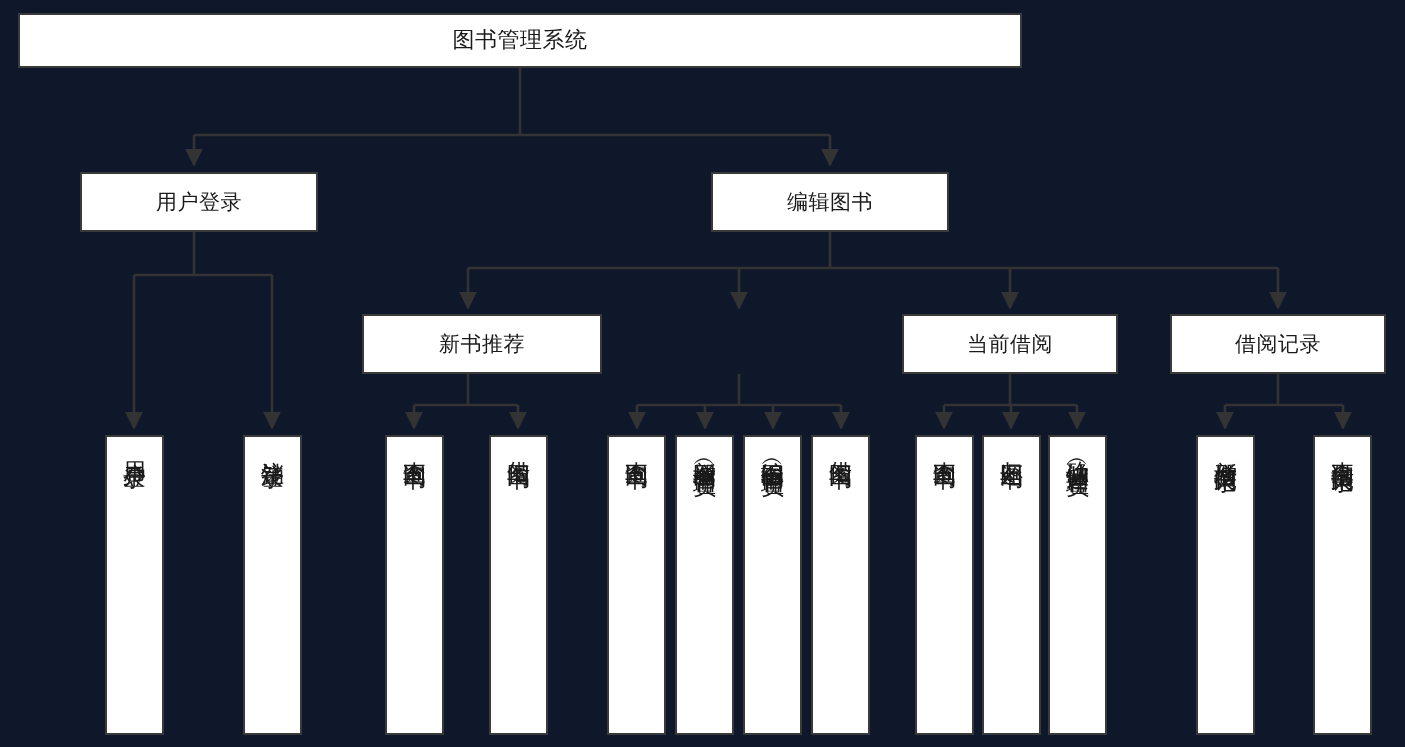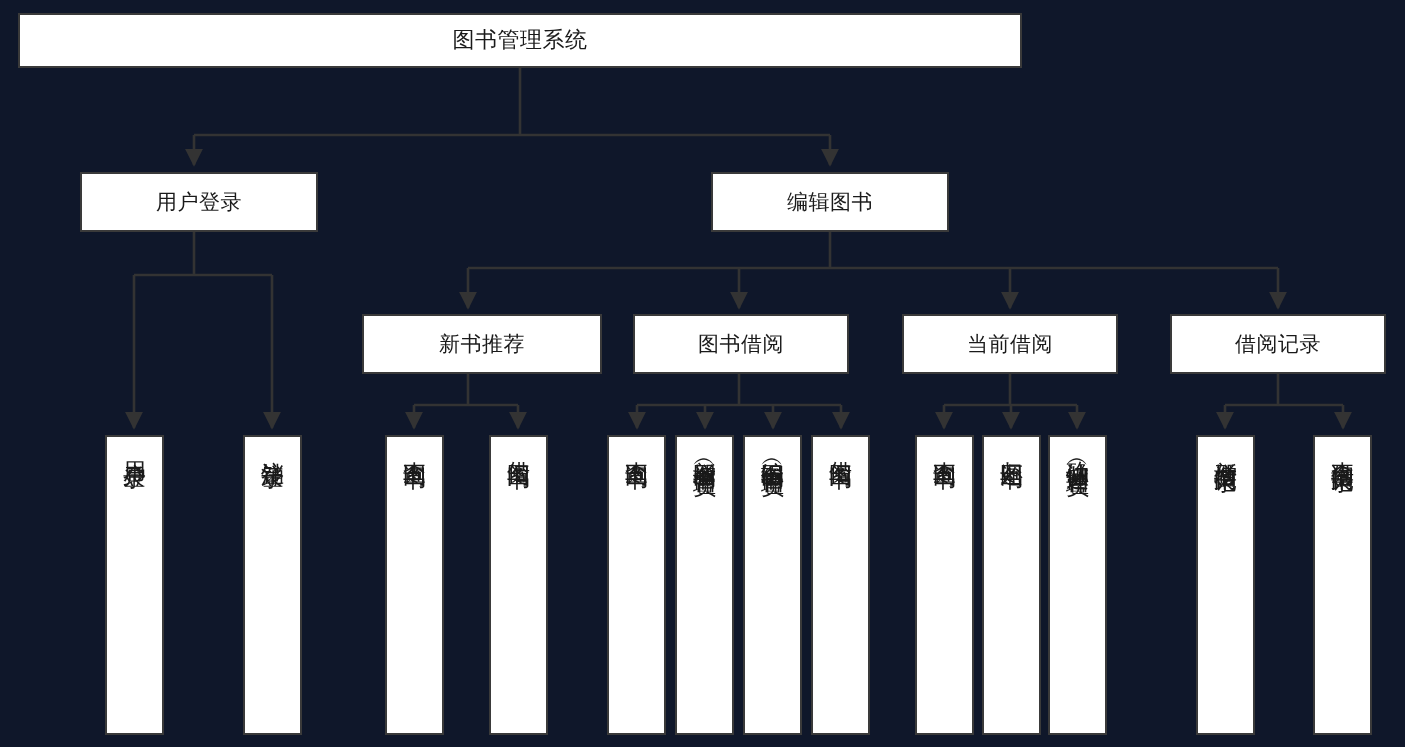--- a/index.html
+++ b/index.html
@@ -132,23 +132,20 @@
   <div class="node horiz" style="left:80px; top:172px; width:238px; height:60px;">
     <span class="lbl">用户登录</span>
   </div>
   <div class="node horiz" style="left:711px; top:172px; width:238px; height:60px;">
     <span class="lbl">编辑图书</span>
   </div>
 
   <div class="node horiz" style="left:362px; top:314px; width:240px; height:60px;">
     <span class="lbl">新书推荐</span>
   </div>
-  <div class="node horiz" style="left:633px; top:314px; width:216px; height:60px;">
-    <span class="lbl">图书借阅</span>
-  </div>
   <div class="node horiz" style="left:1170px; top:314px; width:216px; height:60px;">
     <span class="lbl">借阅记录</span>
   </div>
   <div class="node horiz" style="left:902px; top:314px; width:216px; height:60px;">
     <span class="lbl">当前借阅</span>
   </div>
 
   <div class="node vert" style="left:105px; top:435px; width:59px; height:300px;">
     <span class="lbl">用户登录</span>
   </div>

